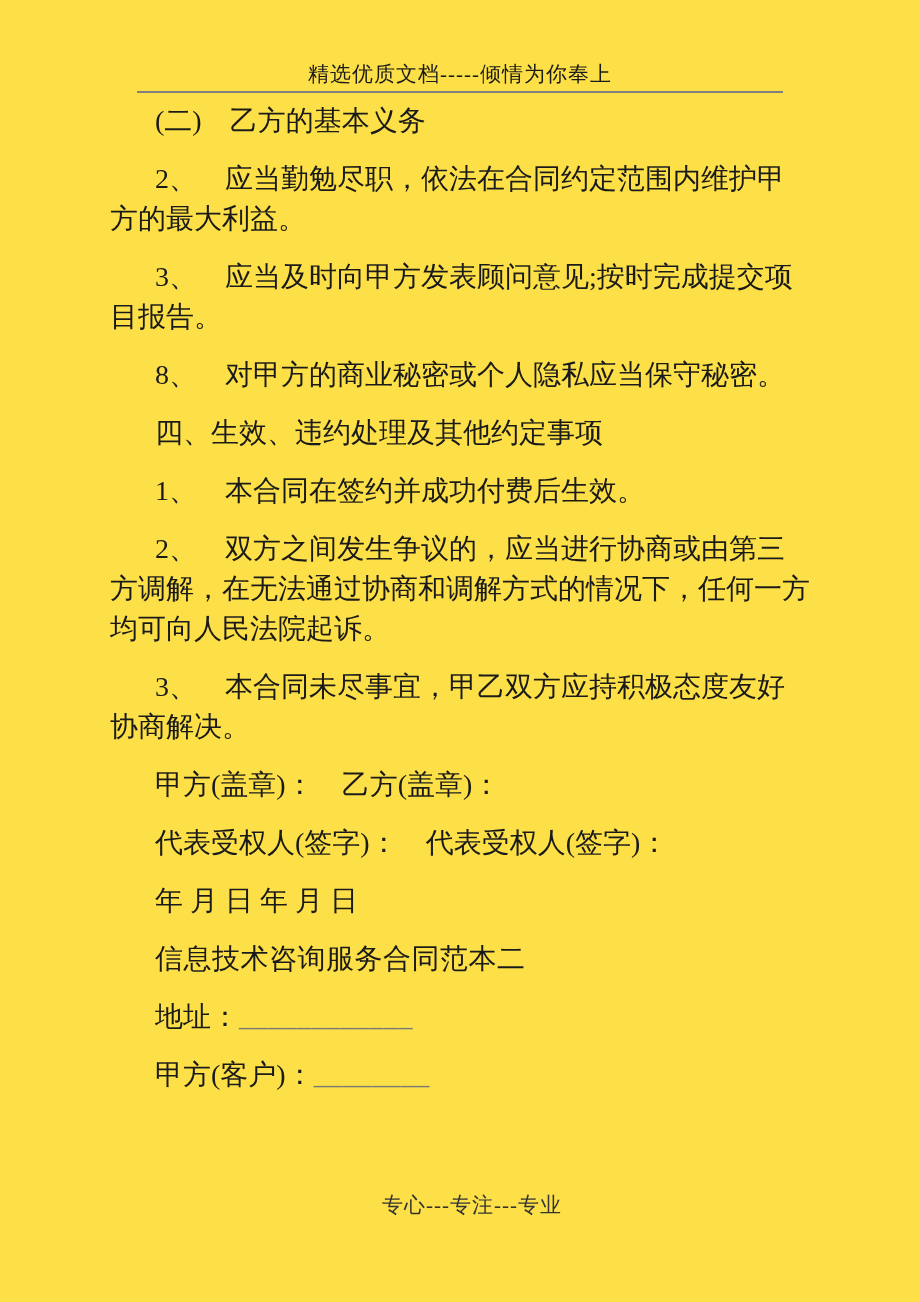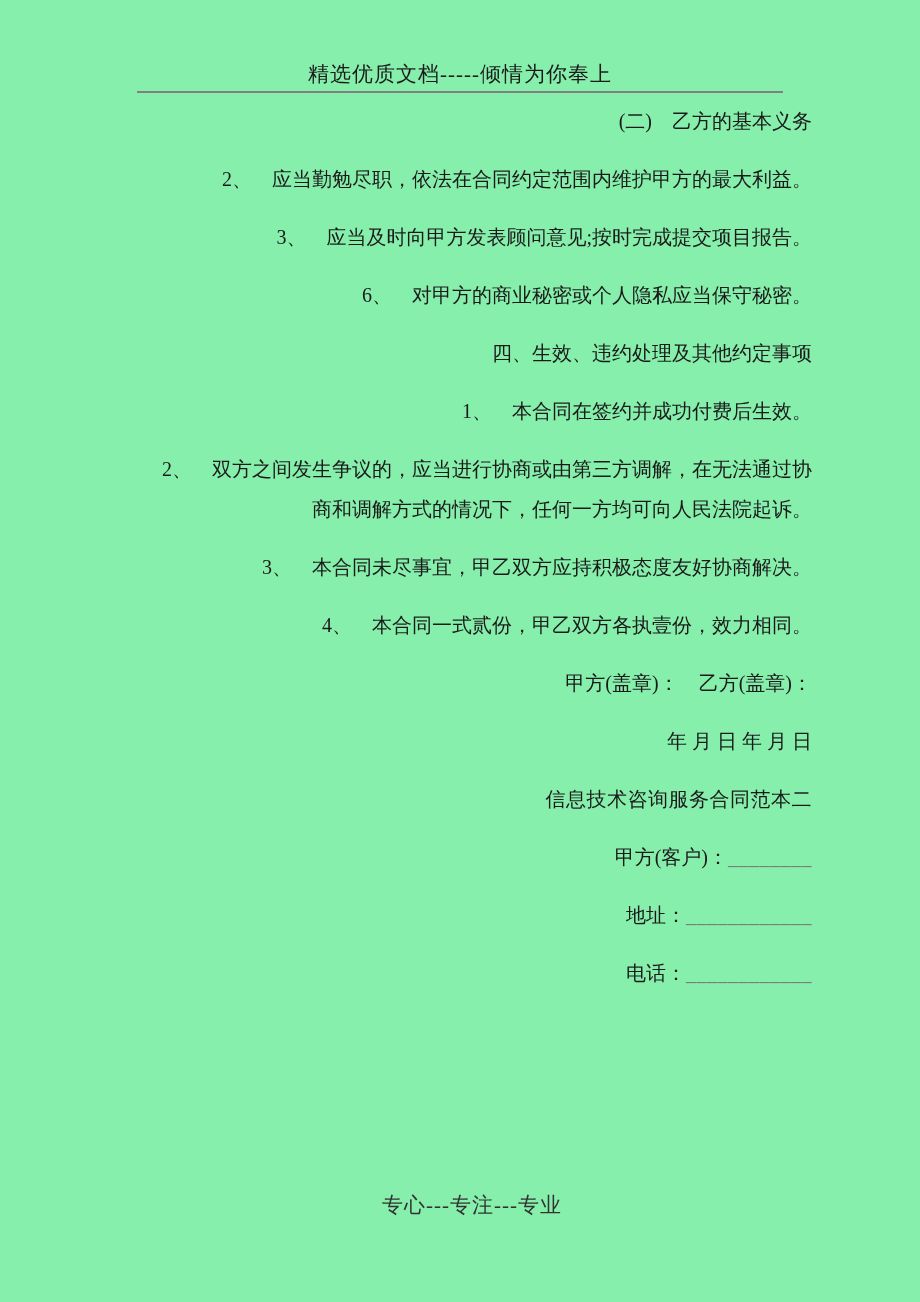--- a/index.html
+++ b/index.html
@@ -4,21 +4,21 @@
 <style>
   html, body {
     margin: 0;
     padding: 0;
     background: #ffffff;
   }
   .page {
     position: relative;
     width: 920px;
     height: 1302px;
-    background: #86efac;
+    background: #fde047;
     overflow: hidden;
     font-family: "Liberation Serif", "DejaVu Serif", serif;
     color: #1a1a1a;
   }
   .header-slogan {
     position: absolute;
     top: 63px;
     left: 0;
     width: 100%;
     text-align: center;
@@ -33,23 +33,22 @@
     left: 137px;
     width: 646px;
     height: 2px;
     background: #808080;
   }
   .doc-body {
     position: absolute;
     top: 101px;
     left: 110px;
     width: 702px;
-    font-size: 20px;
+    font-size: 28px;
     line-height: 40px;
-    text-align: right;
   }
   .para {
     margin: 0 0 18px 0;
     text-indent: 45px;
     white-space: pre-wrap;
   }
   .para.bold {
     font-weight: 400;
     font-family: "Liberation Sans", "DejaVu Sans", sans-serif;
     letter-spacing: 0.5px;
@@ -76,29 +75,28 @@
 <div class="page">
 
   <div class="header-slogan">精选优质文档-----倾情为你奉上</div>
 
   <div class="header-rule"></div>
 
   <div class="doc-body">
       <p class="para"><span>(二)　乙方的基本义务</span></p>
       <p class="para"><span>2、　应当勤勉尽职，依法在合同约定范围内维护甲方的最大利益。</span></p>
       <p class="para"><span>3、　应当及时向甲方发表顾问意见;按时完成提交项目报告。</span></p>
-      <p class="para"><span>6、　对甲方的商业秘密或个人隐私应当保守秘密。</span></p>
+      <p class="para"><span>8、　对甲方的商业秘密或个人隐私应当保守秘密。</span></p>
       <p class="para"><span>四、生效、违约处理及其他约定事项</span></p>
       <p class="para"><span>1、　本合同在签约并成功付费后生效。</span></p>
       <p class="para"><span>2、　双方之间发生争议的，应当进行协商或由第三方调解，在无法通过协商和调解方式的情况下，任何一方均可向人民法院起诉。</span></p>
       <p class="para"><span>3、　本合同未尽事宜，甲乙双方应持积极态度友好协商解决。</span></p>
-      <p class="para"><span>4、　本合同一式贰份，甲乙双方各执壹份，效力相同。</span></p>
       <p class="para"><span>甲方(盖章)：　乙方(盖章)：</span></p>
+      <p class="para"><span>代表受权人(签字)：　代表受权人(签字)：</span></p>
       <p class="para"><span>年 月 日 年 月 日</span></p>
       <p class="para bold"><span>信息技术咨询服务合同范本二</span></p>
+      <p class="para"><span>地址：</span><span class="blank">____________</span></p>
       <p class="para"><span>甲方(客户)：</span><span class="blank">________</span></p>
-      <p class="para"><span>地址：</span><span class="blank">____________</span></p>
-      <p class="para"><span>电话：</span><span class="blank">____________</span></p>
     </div>
 
   <div class="footer-slogan">专心---专注---专业</div>
 
 </div>
 
 </body></html>

